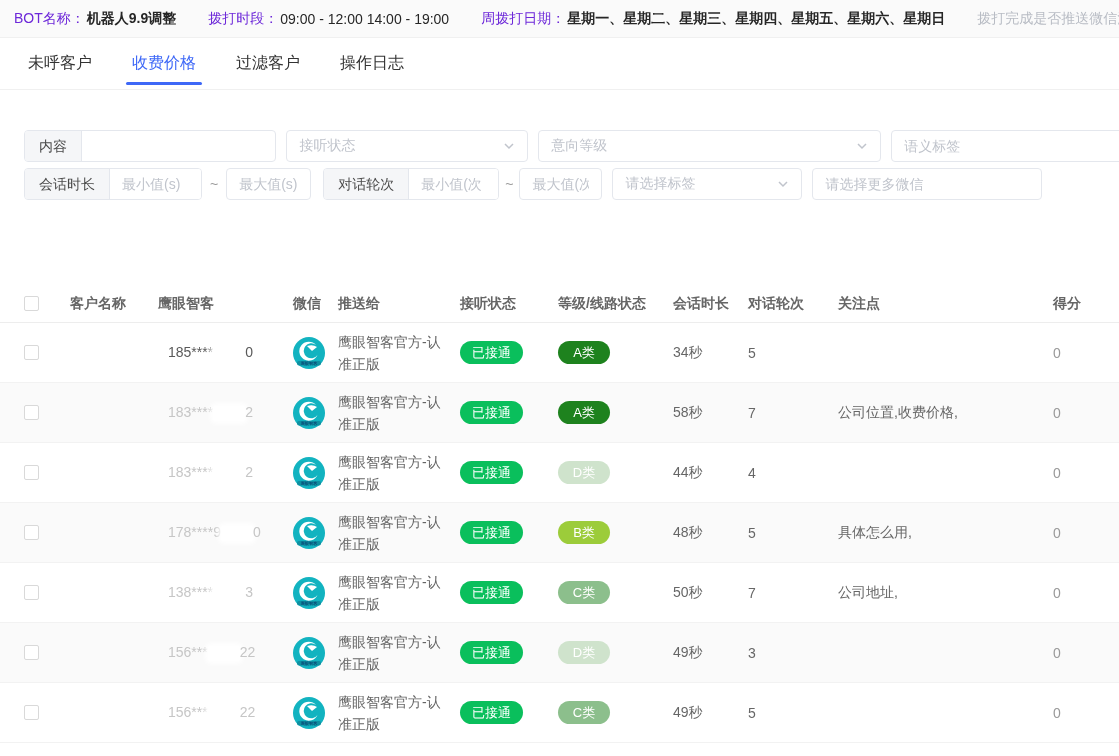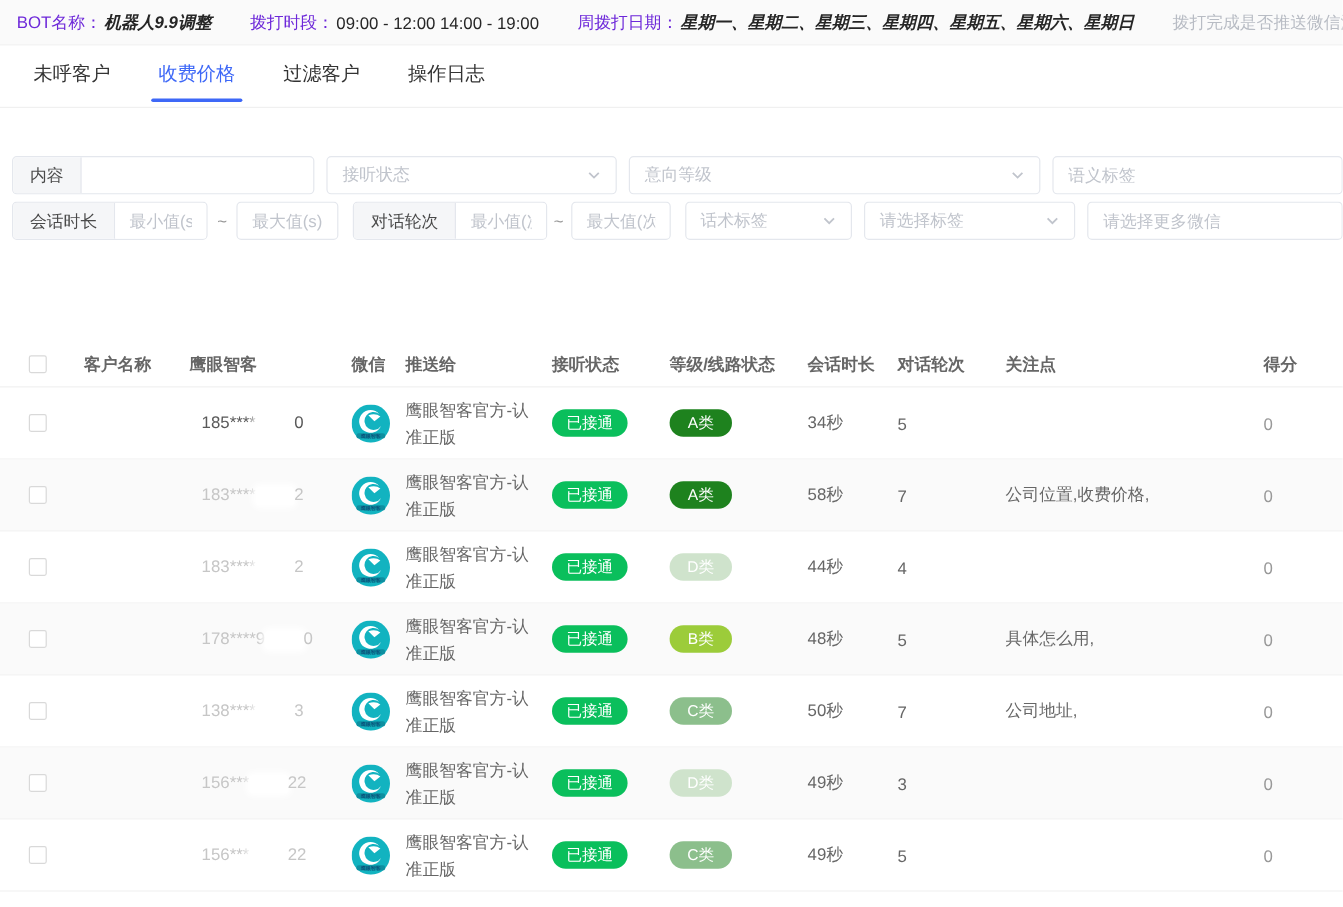--- a/index.html
+++ b/index.html
@@ -5,35 +5,35 @@
   * { margin:0; padding:0; box-sizing:border-box; }
   html,body { width:1119px; height:756px; overflow:hidden; background:#fff;
     font-family:"Liberation Sans","DejaVu Sans",sans-serif; font-size:14px; color:#333; }
 
   
   .topbar { height:38px; background:#fafafa; border-bottom:1px solid #f0f0f0;
     display:flex; align-items:center; padding:0 14px; white-space:nowrap; overflow:hidden; }
   .topbar .grp { display:flex; align-items:center; }
   .topbar .lbl { color:#6d28d9; }
   .topbar .val { color:#262626; margin-left:2px; }
-  .topbar .val.bold { font-weight:bold;font-style:italic; }
+  .topbar .val.bold { font-weight:bold; }
   .topbar .divider { width:1px; height:14px; background:#e3e3e3; margin:0 16px; }
   .topbar .muted { color:#b8bcc4; }
 
   
   .tabs { height:52px; display:flex; align-items:center; padding:0 28px;
     border-bottom:1px solid #f0f0f0; background:#fff; }
   .tab { font-size:16px; color:#333; margin-right:40px; cursor:pointer;
     height:52px; line-height:50px; position:relative; }
   .tab.active { color:#3e68f7; }
   .tab.active::after { content:""; position:absolute; left:-6px; right:-6px; bottom:5px;
     height:3px; border-radius:2px; background:#3e68f7; }
 
   
-  .filters { margin-top:40px; padding:0 10px; }
+  .filters { margin-top:40px; padding:0 24px; }
   .frow { display:flex; align-items:center; margin-bottom:6px; overflow:hidden; width:1109px; }
   .composite { display:flex; border:1px solid #e4e7ed; border-radius:4px; overflow:hidden; height:32px; }
   .composite .taglbl { background:#f5f6f8; color:#4a4a4a; padding:0 14px; line-height:30px;
     border-right:1px solid #e4e7ed; white-space:nowrap; }
   .composite input { border:none; outline:none; padding:0 12px; font-size:14px; width:100%; height:30px; }
   input::placeholder { color:#c0c4cc; }
   .box { border:1px solid #e4e7ed; border-radius:4px; height:32px; background:#fff; }
   .select { display:flex; align-items:center; justify-content:space-between;
     padding:0 12px; color:#c0c4cc; cursor:pointer; }
   .plain-input { padding:0 12px; font-size:14px; outline:none; }
@@ -124,28 +124,20 @@
       <input type="text" placeholder="最小值(s)" style="">
     </div>
     <span class="tilde">~</span>
     <input type="text" class="box plain-input" style="width: 85px;" placeholder="最大值(s)">
     <div class="composite gap12" style="width:176px">
       <span class="taglbl">对话轮次</span>
       <input type="text" placeholder="最小值(次" style="">
     </div>
     <span class="tilde" style="margin:0 6px">~</span>
     <input type="text" class="box plain-input" style="width: 83px;" placeholder="最大值(次">
-    <div class="box select gap12" style="width:150px">
-      <span>话术标签</span>
-      <span class="chev">
-        <svg width="12" height="12" viewBox="0 0 12 12">
-            <path d="M2 4 l4 4 4 -4" stroke="#c0c4cc" stroke-width="1.5" fill="none"></path>
-          </svg>
-      </span>
-    </div>
     <div class="box select gap10" style="width:190px">
       <span>请选择标签</span>
       <span class="chev">
         <svg width="12" height="12" viewBox="0 0 12 12">
             <path d="M2 4 l4 4 4 -4" stroke="#c0c4cc" stroke-width="1.5" fill="none"></path>
           </svg>
       </span>
     </div>
     <input type="text" class="box plain-input gap10" style="width: 230px;" placeholder="请选择更多微信">
   </div>

